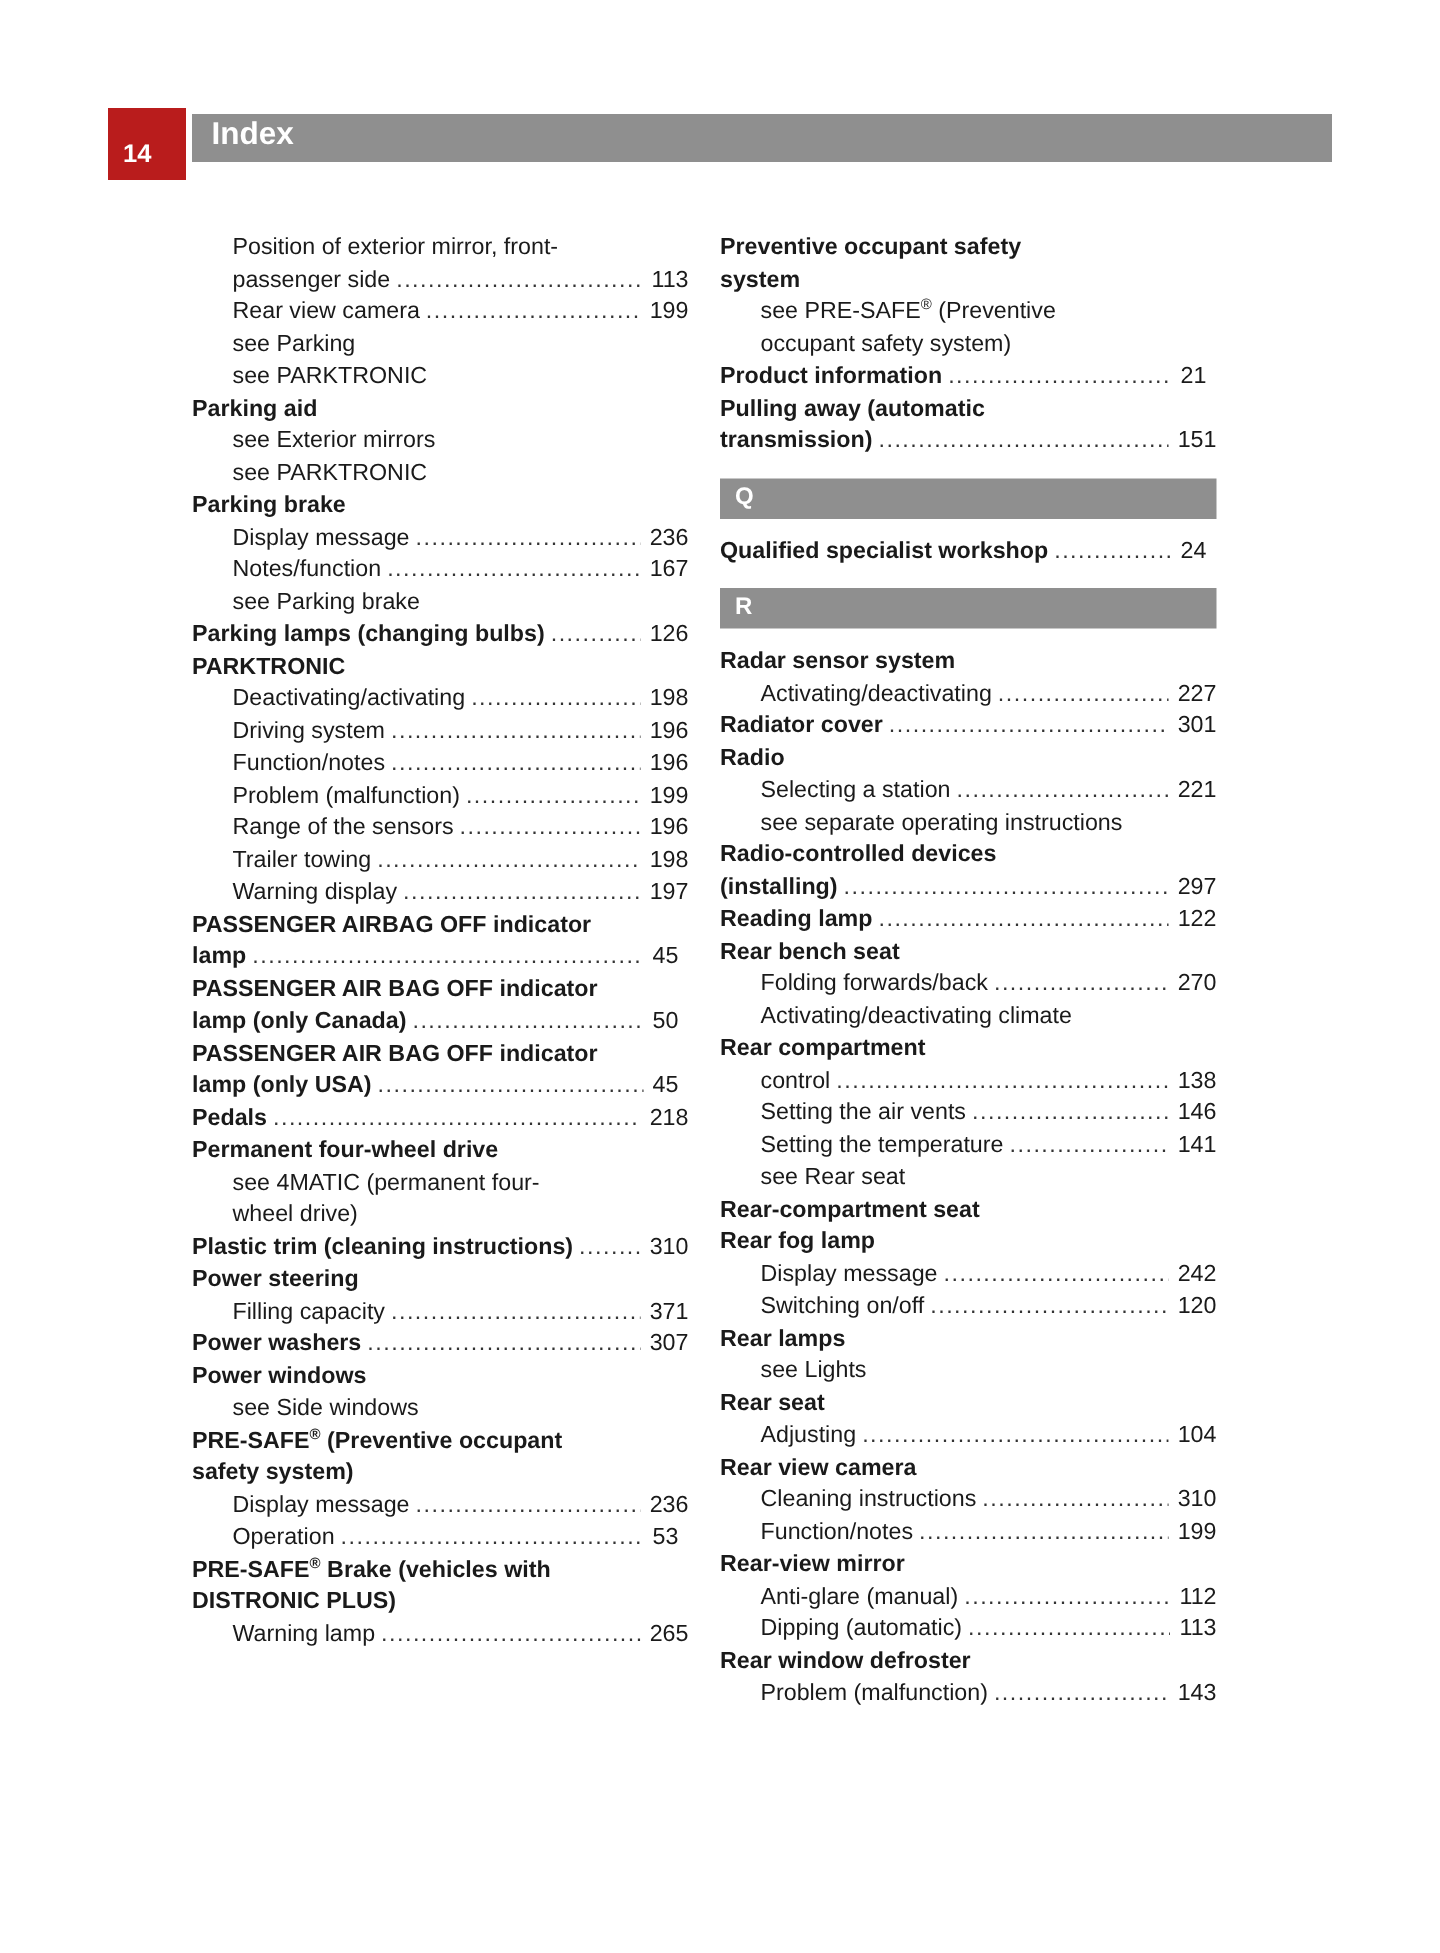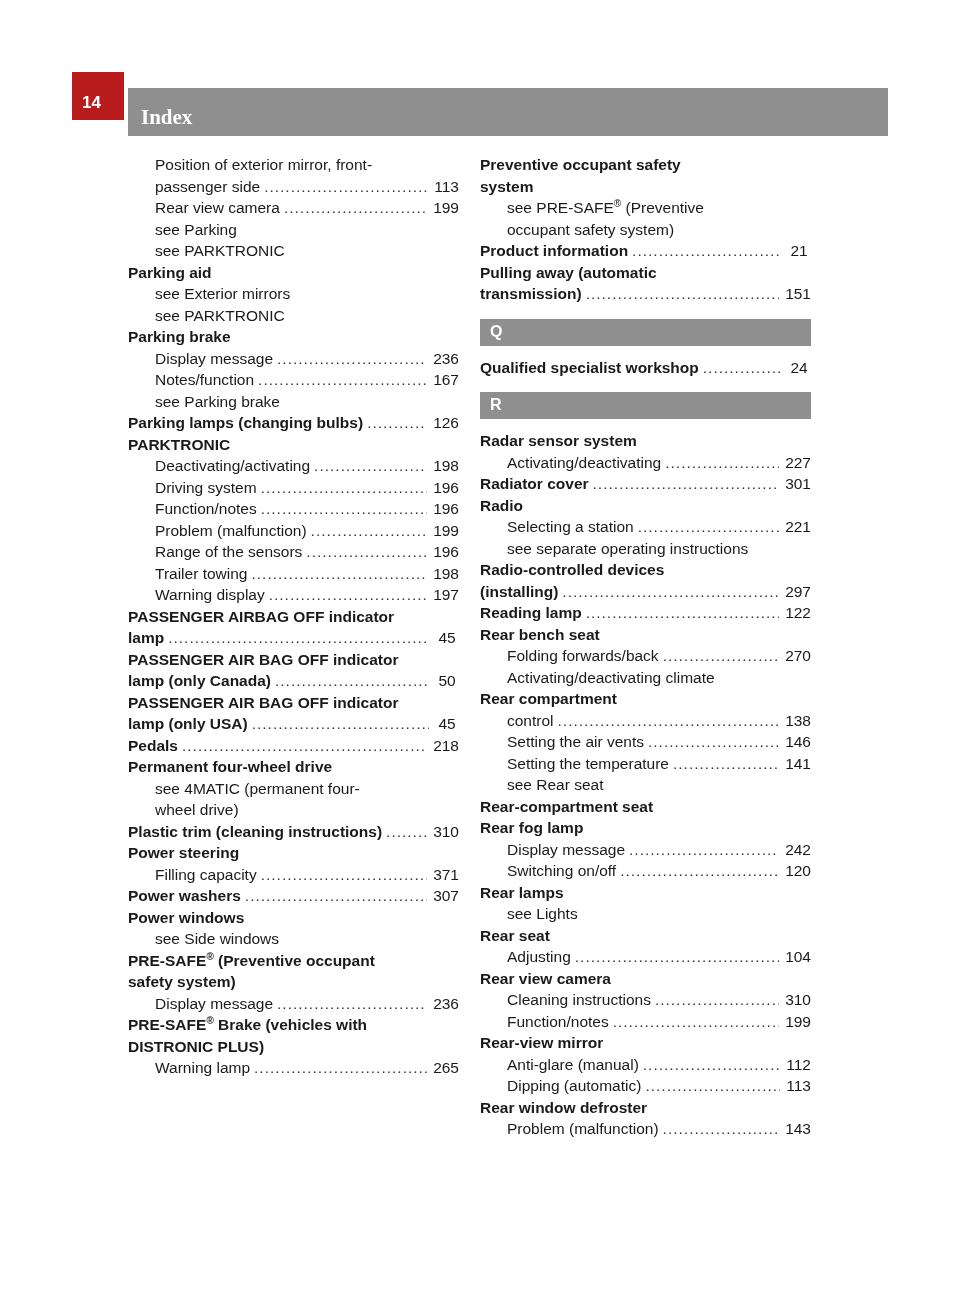--- a/index.html
+++ b/index.html
@@ -1,32 +1,32 @@
 <!DOCTYPE html>
 <html><head>
 <meta charset="utf-8">
 <style>
   html, body { margin: 0; padding: 0; background: #ffffff; }
   body { width: 960px; height: 1302px; position: relative; overflow: hidden;
          font-family: "Liberation Sans", "DejaVu Sans", sans-serif; color: #1a1a1a; }
   .header { position: absolute; left: 72px; top: 72px; width: 816px; height: 48px; }
   .hdr-num { position: absolute; left: 0; top: 0; width: 52px; height: 48px; background: #b91c1c; }
   .hdr-num span { position: absolute; left: 10px; bottom: 7px; color: #ffffff; font-size: 17px; font-weight: bold; }
-  .hdr-title { position: absolute; left: 56px; top: 16px; right: 0; height: 48px; background: #8f8f8f; font-family: Liberation Serif, serif; }
+  .hdr-title { position: absolute; left: 56px; top: 4px; right: 0; height: 32px; background: #8f8f8f; }
   .hdr-title span { position: absolute; left: 13px; bottom: 6px; color: #ffffff; font-size: 21px; font-weight: bold; }
   .col { position: absolute; top: 154px; }
   .col.left { left: 128px; width: 331px; }
   .col.right { left: 480px; width: 331px; }
   .row { position: relative; height: 21.5px; line-height: 21.5px; font-size: 15.5px; white-space: nowrap; display: flex; }
   .row.sub { padding-left: 27px; }
   .row.bold .lbl { font-weight: bold; }
   .row .lbl { flex: 0 0 auto; }
   .row .dots { flex: 1 1 auto; overflow: hidden; margin: 0 6px 0 4px; position: relative; }
   .row .dots::after { content: "........................................................................................................................................................"; position: absolute; left: 0; top: 0; letter-spacing: 1px; color: #333; font-weight: normal; }
-  .row .pg { flex: 0 0 auto; text-align: center; min-width: 24px; font-weight: normal; }
+  .row .pg { flex: 0 0 auto; text-align: left; min-width: 24px; font-weight: normal; }
   sup { font-size: 10px; line-height: 0; vertical-align: 6px; }
   .sect { height: 27px; margin: 14px 0 11px 0; background: #8f8f8f; position: relative; }
   .sect span { position: absolute; left: 10px; top: 4px; color: #ffffff; font-weight: bold; font-size: 16px; }
   .footer { position: absolute; left: 680px; top: 1308px; font-size: 25px; color: #14532d; font-family: "DejaVu Sans", sans-serif; }
 </style>
 </head>
 <body>
 
 <div class="header">
   <div class="hdr-num">
@@ -191,20 +191,25 @@
       <span class="lbl"><span>PRE-SAFE</span><sup>®</sup><span> (Preventive occupant</span></span>
     </div>
     <div class="row bold">
       <span class="lbl"><span>safety system)</span></span>
     </div>
     <div class="row sub">
       <span class="lbl"><span>Display message</span></span>
       <span class="dots"></span>
       <span class="pg">236</span>
     </div>
+    <div class="row sub">
+      <span class="lbl"><span>Operation</span></span>
+      <span class="dots"></span>
+      <span class="pg">53</span>
+    </div>
     <div class="row bold">
       <span class="lbl"><span>PRE-SAFE</span><sup>®</sup><span> Brake (vehicles with</span></span>
     </div>
     <div class="row bold">
       <span class="lbl"><span>DISTRONIC PLUS)</span></span>
     </div>
     <div class="row sub">
       <span class="lbl"><span>Warning lamp</span></span>
       <span class="dots"></span>
       <span class="pg">265</span>

